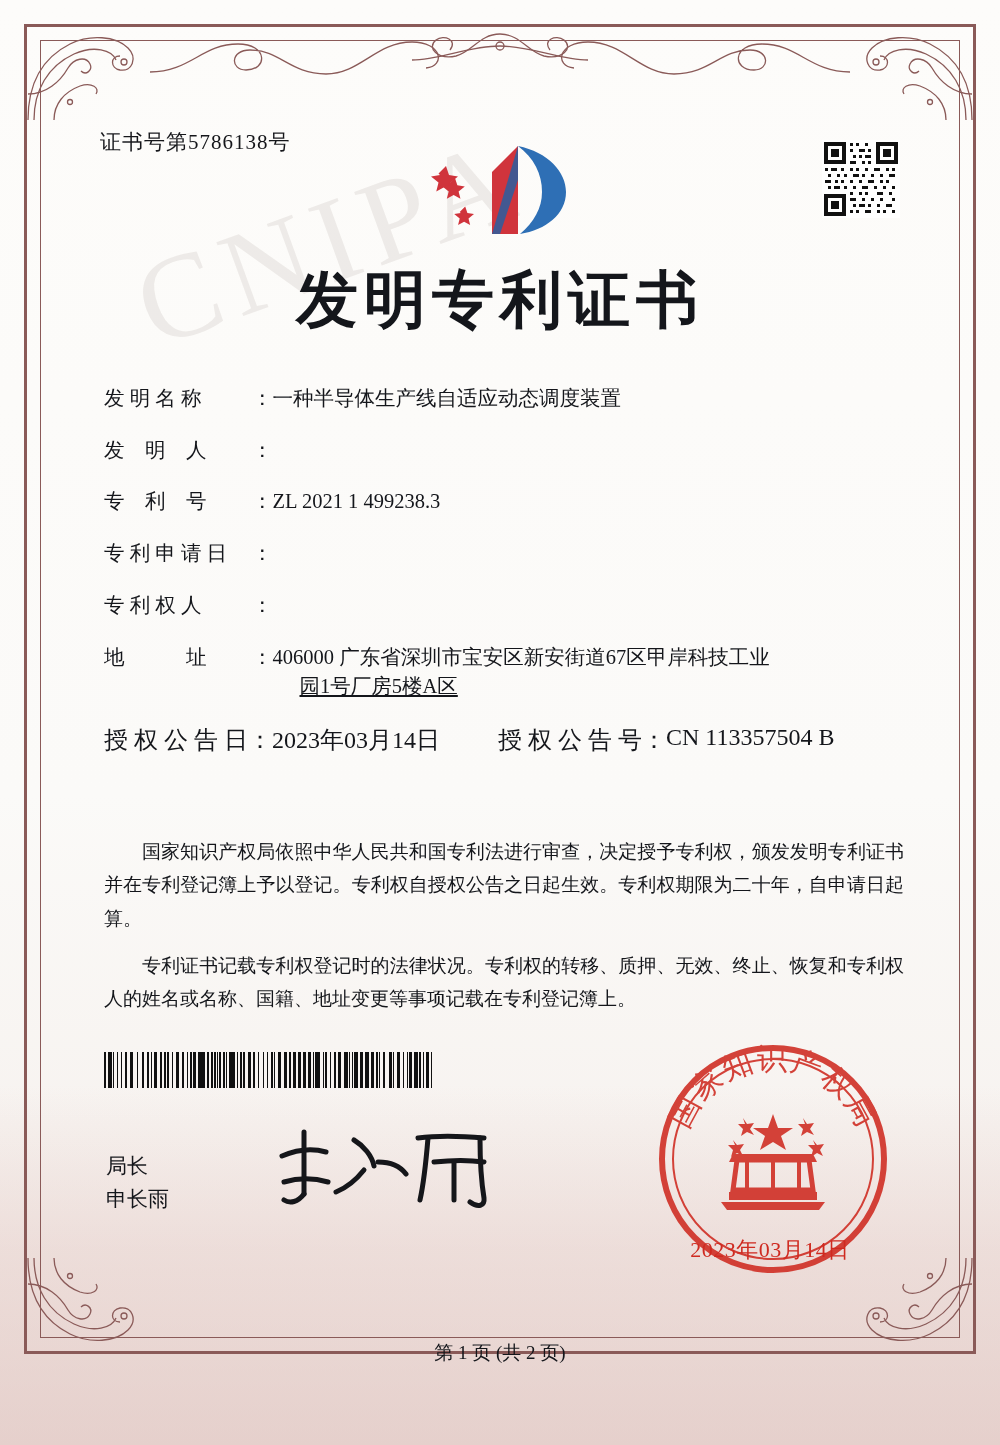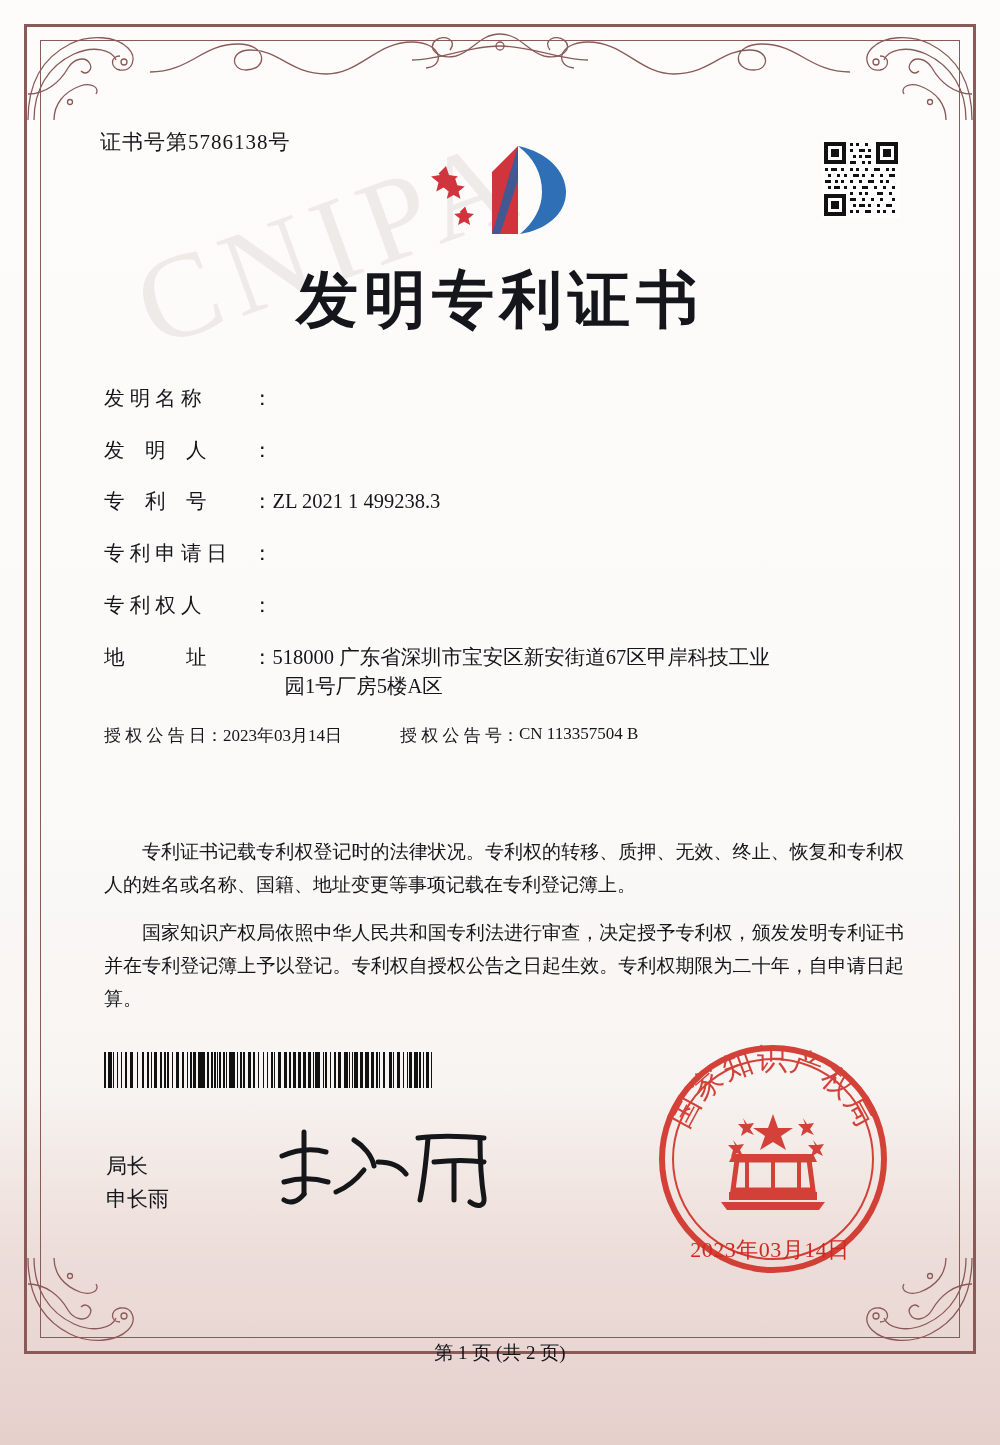--- a/index.html
+++ b/index.html
@@ -124,26 +124,26 @@
     align-items: flex-start;
     margin-bottom: 22px;
     line-height: 1.45;
   }
   .flabel {
     flex: 0 0 148px;
     white-space: nowrap;
   }
   .fsep { flex: 0 0 12px; }
   .fvalue { flex: 1 1 auto; }
-  .fvalue .l2 { display:block; margin-left: 12px; }
+  .fvalue .l2 { display:block; margin-left: 27px; text-decoration: underline; }
 
   .row-inline {
     display: flex;
     align-items: flex-start;
-    font-size: 17px;
+    font-size: 24px;
     color: #14161b;
     margin-top: 4px;
   }
   .row-inline .grp { display:flex; }
   .row-inline .grp2 { margin-left: 58px; }
   .row-inline .lab { white-space: nowrap; }
 
   
   .paras {
     position: absolute;
@@ -393,20 +393,21 @@
     </svg>
   </div>
 
   <div class="title">发明专利证书</div>
 
   <div class="fields">
 
     <div class="frow">
       <span class="flabel">发 明 名 称</span>
       <span class="fsep">：</span>
+      <span class="fvalue">一种半导体生产线自适应动态调度装置</span>
     </div>
 
     <div class="frow">
       <span class="flabel">发　明　人</span>
       <span class="fsep">：</span>
     </div>
 
     <div class="frow">
       <span class="flabel">专　利　号</span>
       <span class="fsep">：</span>
@@ -420,43 +421,43 @@
 
     <div class="frow">
       <span class="flabel">专 利 权 人</span>
       <span class="fsep">：</span>
     </div>
 
     <div class="frow">
       <span class="flabel">地　　　址</span>
       <span class="fsep">：</span>
       <span class="fvalue">
-        <span>518000 广东省深圳市宝安区新安街道67区甲岸科技工业</span>
+        <span>406000 广东省深圳市宝安区新安街道67区甲岸科技工业</span>
         <span class="l2">园1号厂房5楼A区</span>
       </span>
     </div>
 
     <div class="row-inline">
       <span class="grp">
         <span class="lab">授 权 公 告 日</span>
         <span>：</span>
         <span>2023年03月14日</span>
       </span>
       <span class="grp grp2">
         <span class="lab">授 权 公 告 号</span>
         <span>：</span>
         <span>CN 113357504 B</span>
       </span>
     </div>
 
   </div>
 
   <div class="paras">
+    <p>国家知识产权局依照中华人民共和国专利法进行审查，决定授予专利权，颁发发明专利证书并在专利登记簿上予以登记。专利权自授权公告之日起生效。专利权期限为二十年，自申请日起算。</p>
     <p>专利证书记载专利权登记时的法律状况。专利权的转移、质押、无效、终止、恢复和专利权人的姓名或名称、国籍、地址变更等事项记载在专利登记簿上。</p>
-    <p>国家知识产权局依照中华人民共和国专利法进行审查，决定授予专利权，颁发发明专利证书并在专利登记簿上予以登记。专利权自授权公告之日起生效。专利权期限为二十年，自申请日起算。</p>
   </div>
 
   <div class="barcode">
       <i style="width:2px"></i>
       <i style="width:3px;background:transparent"></i>
       <i style="width:4px"></i>
       <i style="width:2px;background:transparent"></i>
       <i style="width:1px"></i>
       <i style="width:4px;background:transparent"></i>
       <i style="width:1px"></i>

